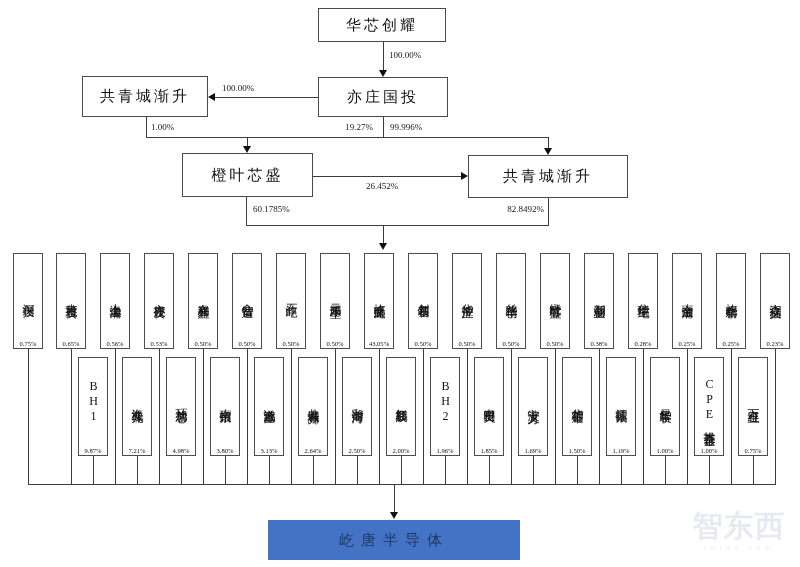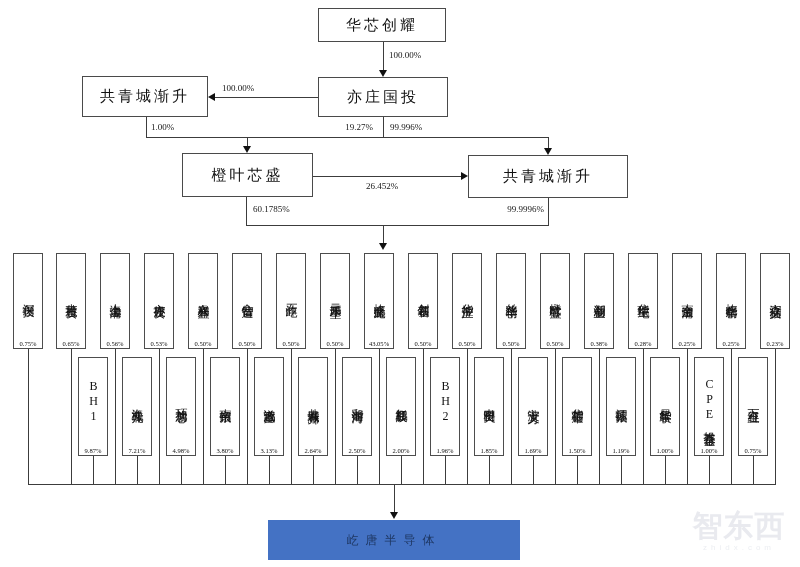--- a/index.html
+++ b/index.html
@@ -20,21 +20,21 @@
          font-family:"Liberation Serif","DejaVu Serif",serif; }
   .lbl.r { text-align:right; }
   .sh-box { position:absolute; box-sizing:border-box; border:1px solid #4d4d4d; background:#fff;
             display:flex; align-items:center; justify-content:center; padding-bottom:11px; }
   .sh-name { writing-mode:vertical-rl; text-orientation:upright; font-size:12px; line-height:13px;
              letter-spacing:1px; color:#111; max-height:100%; }
   .sh-pct { position:absolute; bottom:0; left:-6px; right:-6px; text-align:center; font-size:8px;
             transform:scale(.82); color:#111; white-space:nowrap; }
   .company { position:absolute; left:268px; top:520px; width:252px; height:40px;
              display:flex; align-items:center; justify-content:center;
-             font-size:12px; letter-spacing:7px; }
+             font-size:15px; letter-spacing:7px; }
   .wm { position:absolute; left:684px; top:506px; width:110px; text-align:center; pointer-events:none; }
   .wm-logo { font-size:30px; font-weight:bold; letter-spacing:1px; color:#e9eaef;
              font-family:"Liberation Sans","DejaVu Sans",sans-serif; }
   .wm-domain { margin-top:-4px; font-size:8px; letter-spacing:4px; color:#eceef2;
                font-family:"Liberation Sans","DejaVu Sans",sans-serif; }
 </style>
 </head>
 <body>
 
 <div class="canvas">
@@ -71,21 +71,21 @@
   <div class="ah-down" style="left:544px; top:148px;"></div>
 
   <div class="hline" style="left:313px; top:176px; width:149px;"></div>
   <div class="ah-right" style="left:461px; top:172px;"></div>
   <div class="lbl" style="left:366px; top:181px;">26.452%</div>
 
   <div class="vline" style="left:246px; top:197px; height:28px;"></div>
   <div class="vline" style="left:548px; top:198px; height:27px;"></div>
   <div class="hline" style="left:246px; top:225px; width:303px;"></div>
   <div class="lbl" style="left:253px; top:204px;">60.1785%</div>
-  <div class="lbl r" style="left:479px; top:204px; width:65px;">99.9996%</div>
+  <div class="lbl r" style="left:479px; top:204px; width:65px;">82.8492%</div>
 
   <div class="vline" style="left:383px; top:225px; height:19px;"></div>
   <div class="ah-down" style="left:379px; top:243px;"></div>
 
   <div id="sh-layer">
       <div class="sh-box" style="left: 13px; top: 253px; width: 30px; height: 96px;">
         <span class="sh-name">深创投</span>
         <span class="sh-pct">0.75%</span>
       </div>
       <div class="vline" style="left: 28px; top: 349px; height: 135px;"></div>

